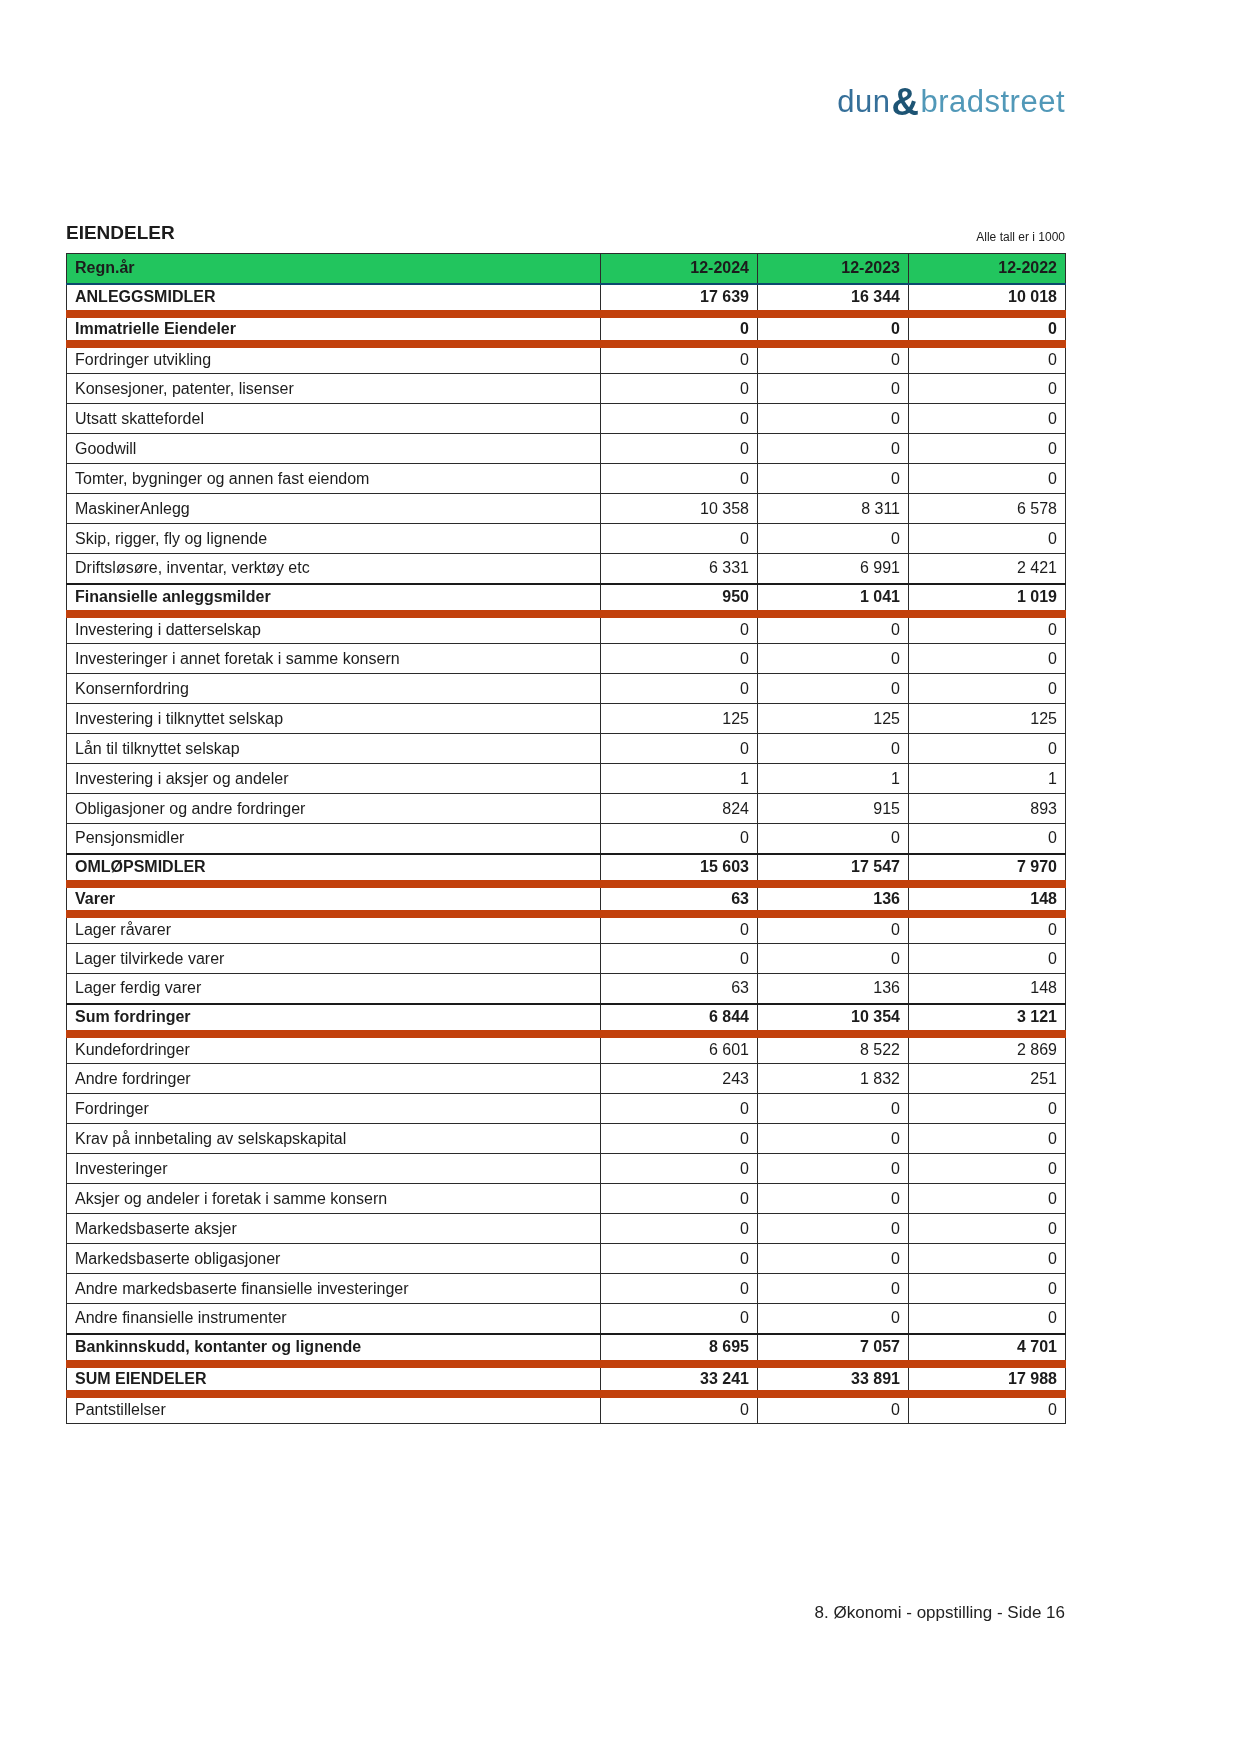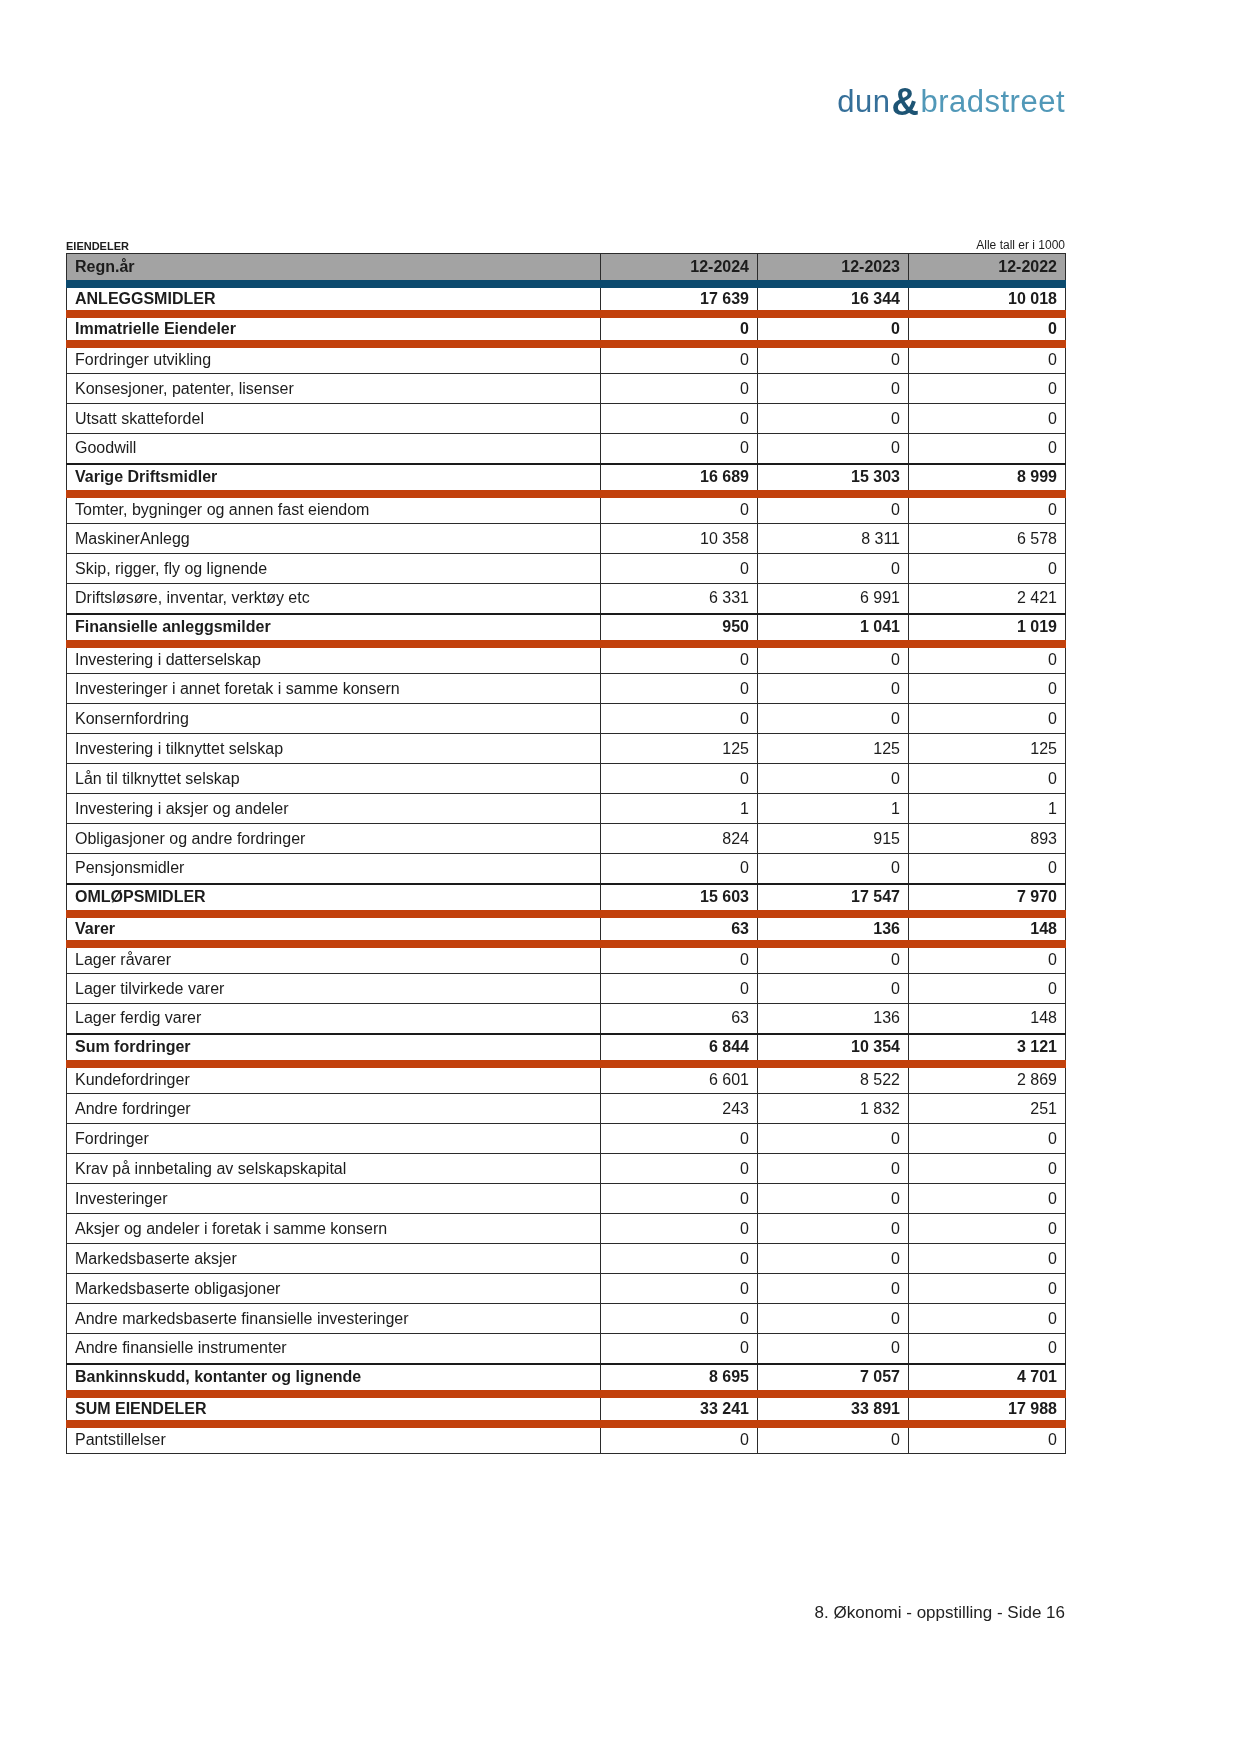--- a/index.html
+++ b/index.html
@@ -14,34 +14,34 @@
   .logo { position:absolute; top:80px; right:176px; white-space:nowrap;
           font-size:31px; letter-spacing:0.5px; line-height:1;margin-left:26px; }
   .logo-dun  { color:#356f99; }
   .logo-amp  { color:#1d5474; font-size:38px; font-weight:bold;
                position:relative; top:3px; margin:0 1px; }
   .logo-brad { color:#5198b8; }
 
   
   .title-row { position:absolute; top:222px; left:66px; width:999px;
                display:flex; justify-content:space-between; align-items:flex-end; }
-  .doc-title  { font-weight:bold; font-size:11px;margin-top:18px; }
+  .doc-title  { font-weight:bold; font-size:19px; }
   .units-note { font-size:12px; }
 
   
   table { position:absolute; top:253px; left:66px; width:999px;
           border-collapse:collapse; table-layout:fixed; font-size:16px; }
   col.c-label { width:534px; }
   col.c-y1 { width:157px; }
   col.c-y2 { width:151px; }
   col.c-y3 { width:157px; }
   th, td { border:1px solid #2b2b2b; height:30px; padding:0 8px;
            overflow:hidden; white-space:nowrap; }
-  thead th { background:#a3a3a3; font-weight:bold;
-             border-bottom:8px solid #0c4a6e; }
+  thead th { background:#22c55e; font-weight:bold;
+             border-bottom:2px solid #0c4a6e; }
   .cell-label { text-align:left; }
   .cell-num   { text-align:right; }
   tr.bold td { font-weight:bold;
                border-top:2px solid #1a1a1a; border-bottom:8px solid #c2410c; }
 
   
   .footer { position:absolute; top:1603px; right:176px;
             font-size:17px; color:#222222; }
 </style>
 </head>
@@ -103,26 +103,20 @@
           <td class="cell-num">0</td>
           <td class="cell-num">0</td>
           <td class="cell-num">0</td>
         </tr>
         <tr>
           <td class="cell-label">Goodwill</td>
           <td class="cell-num">0</td>
           <td class="cell-num">0</td>
           <td class="cell-num">0</td>
         </tr>
-        <tr class="bold">
-          <td class="cell-label">Varige Driftsmidler</td>
-          <td class="cell-num">16 689</td>
-          <td class="cell-num">15 303</td>
-          <td class="cell-num">8 999</td>
-        </tr>
         <tr>
           <td class="cell-label">Tomter, bygninger og annen fast eiendom</td>
           <td class="cell-num">0</td>
           <td class="cell-num">0</td>
           <td class="cell-num">0</td>
         </tr>
         <tr>
           <td class="cell-label">MaskinerAnlegg</td>
           <td class="cell-num">10 358</td>
           <td class="cell-num">8 311</td>

